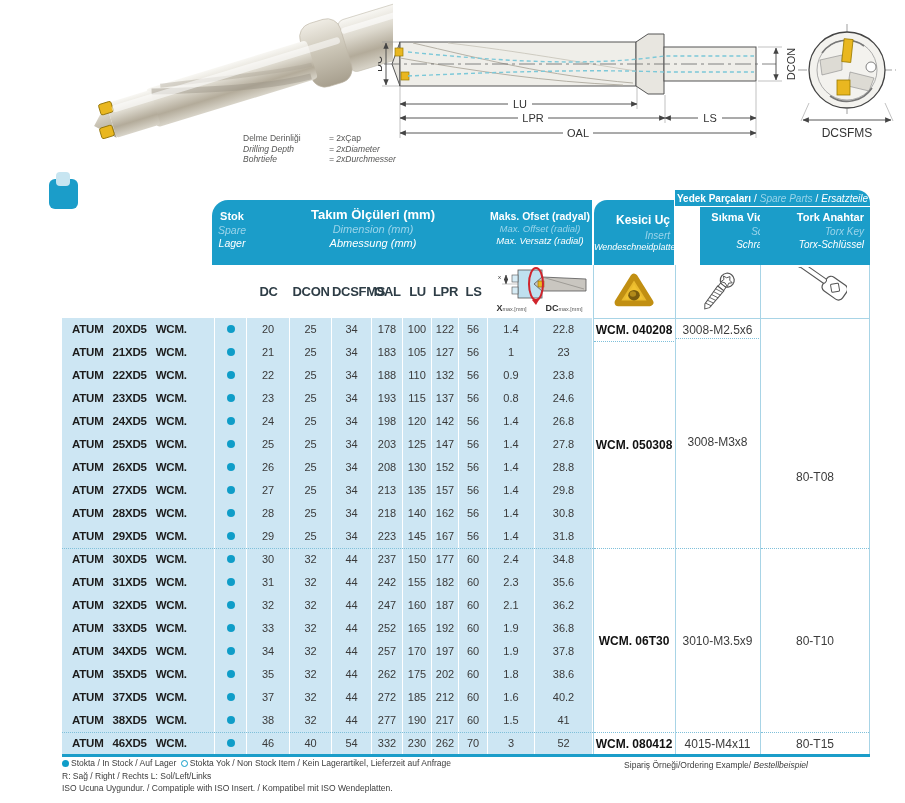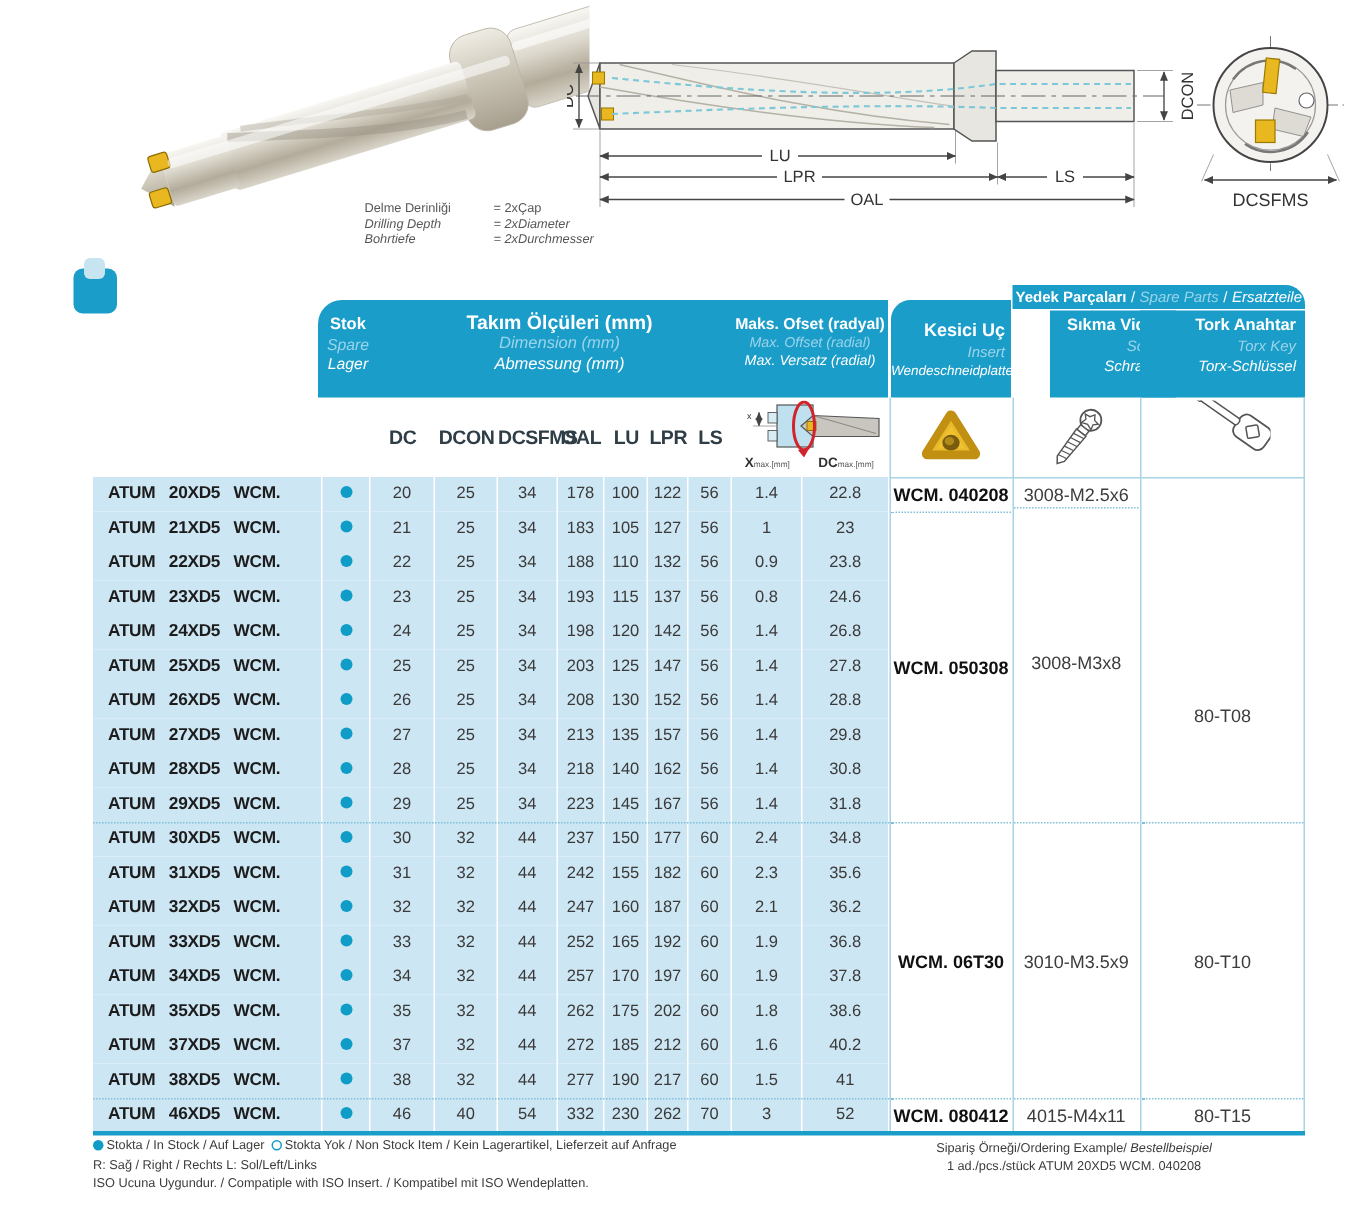--- a/index.html
+++ b/index.html
@@ -599,15 +599,14 @@
   <div class="f-left">
     <div>
       <span class="fdot"></span><span>Stokta / In Stock / Auf Lager</span>
       <span class="fring"></span><span>Stokta Yok / Non Stock Item / Kein Lagerartikel, Lieferzeit auf Anfrage</span>
     </div>
     <div>R: Sağ / Right / Rechts   L: Sol/Left/Links</div>
     <div>ISO Ucuna Uygundur. / Compatiple with ISO Insert. / Kompatibel mit ISO Wendeplatten.</div>
   </div>
   <div class="f-right">
     <div><span>Sipariş Örneği/Ordering Example/</span> <span class="it">Bestellbeispiel</span></div>
-    <div>1 ad./pcs./stück  ATUM 20XD5 WCM. 040208</div>
   </div>
 </div>
 
 </body></html>

